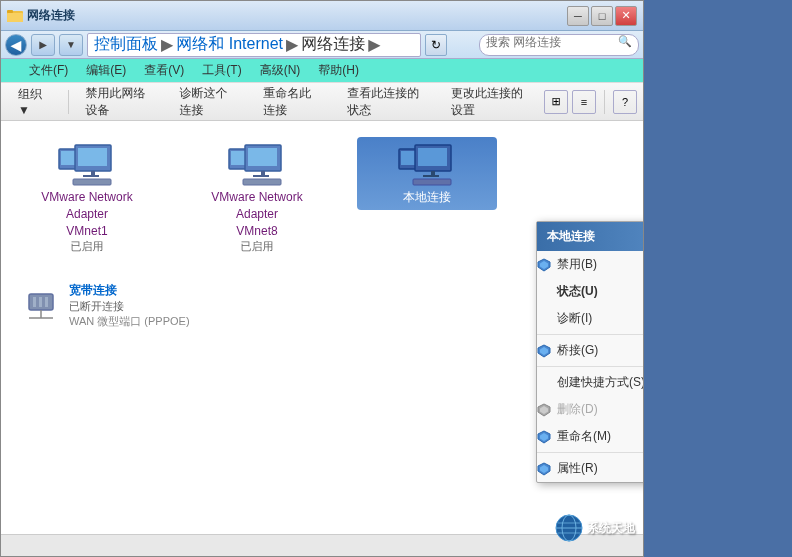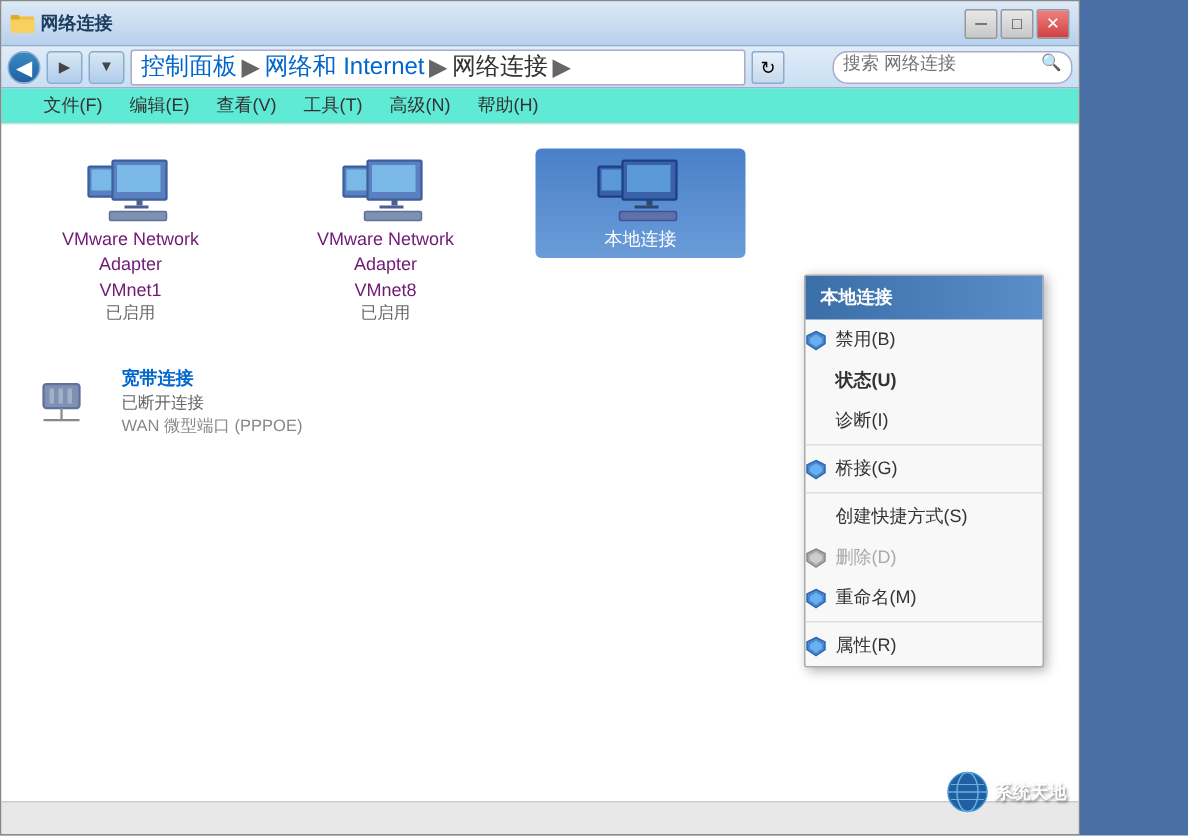--- a/index.html
+++ b/index.html
@@ -8,21 +8,21 @@
       height: 557px;
       background: #4a6fa5;
       font-family: 'Microsoft YaHei', SimSun, sans-serif;
       font-size: 12px;
       overflow: hidden;
       position: relative;
     }
 
     
     .window {
-      width: 720px;
+      width: 644px;
       height: 557px;
       background: #f0f0f0;
       display: flex;
       flex-direction: column;
       border: 1px solid #888;
       position: relative;
     }
 
     
     .title-bar {
@@ -277,21 +277,21 @@
     .network-item-status {
       font-size: 11px;
       color: #666;
       text-align: center;
     }
 
     
     .broadband-item {
       display: flex;
       align-items: flex-start;
-      gap: 20px;
+      gap: 8px;
       padding: 4px;
       cursor: pointer;
       border-radius: 4px;
     }
     .broadband-info {
       display: flex;
       flex-direction: column;
     }
     .broadband-name {
       font-size: 12px;
@@ -429,20 +429,35 @@
 
   <div class="menu-bar">
     <div class="menu-item">文件(F)</div>
     <div class="menu-item">编辑(E)</div>
     <div class="menu-item">查看(V)</div>
     <div class="menu-item">工具(T)</div>
     <div class="menu-item">高级(N)</div>
     <div class="menu-item">帮助(H)</div>
   </div>
 
+  <div class="toolbar">
+    <div class="toolbar-btn">组织 ▼</div>
+    <div class="toolbar-separator"></div>
+    <div class="toolbar-btn">禁用此网络设备</div>
+    <div class="toolbar-btn">诊断这个连接</div>
+    <div class="toolbar-btn">重命名此连接</div>
+    <div class="toolbar-btn">查看此连接的状态</div>
+    <div class="toolbar-btn">更改此连接的设置</div>
+    <div class="toolbar-right">
+      <div class="view-btn">⊞</div>
+      <div class="view-btn">≡</div>
+      <div class="toolbar-separator"></div>
+      <div class="view-btn">?</div>
+    </div>
+  </div>
 
   <div class="main-content">
     <div class="content-panel">
       <div class="network-items-row">
 
         <div class="network-item">
           <div class="computer-icon">
             <svg width="60" height="48" viewBox="0 0 60 48">
 
               <rect x="2" y="8" width="26" height="20" rx="1" fill="#5a80c0" stroke="#3a60a0" stroke-width="1.5"></rect>

